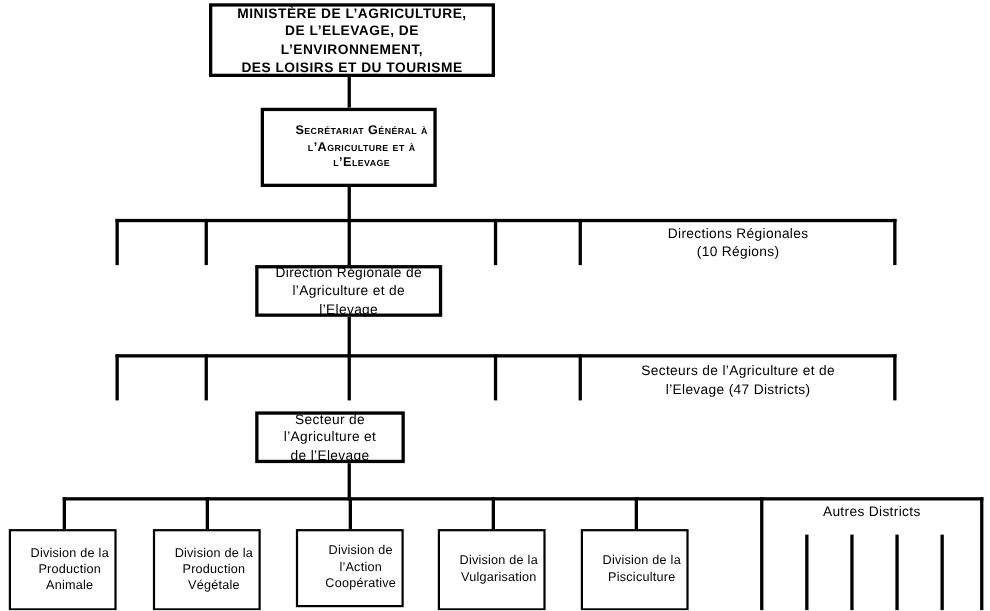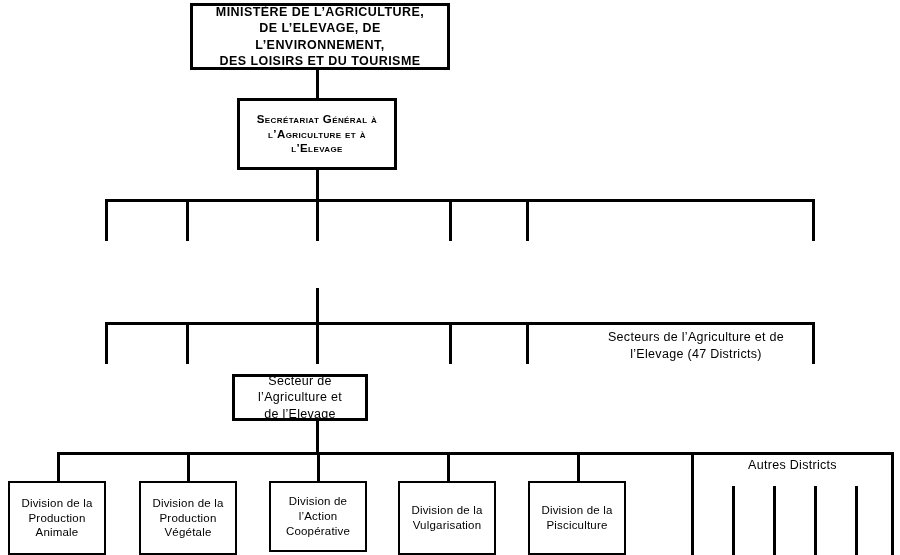--- a/index.html
+++ b/index.html
@@ -17,21 +17,21 @@
     overflow:hidden;
   }
   
   .box{
     position:absolute;
     box-sizing:border-box;
     border:3px solid #000000;
     background:#ffffff;
     display:flex;
     align-items:center;
-    justify-content:center;
+    justify-content:flex-end;
     text-align:center;
     z-index:3;
   }
   .box .txt{
     display:block;
     line-height:1.30;
     padding:0 5px;
   }
   .lvl1{
     font-size:12.5px;
@@ -87,33 +87,39 @@
   <div class="vline" style="left:316px;top:168px;height:33px;"></div>
 
   <div class="hline" style="left:105px;top:199px;width:710px;"></div>
   <div class="vline" style="left:105px;top:199px;height:42px;"></div>
   <div class="vline" style="left:186px;top:199px;height:42px;"></div>
   <div class="vline" style="left:316px;top:199px;height:42px;"></div>
   <div class="vline" style="left:449px;top:199px;height:42px;"></div>
   <div class="vline" style="left:526px;top:199px;height:42px;"></div>
   <div class="vline" style="left:812px;top:199px;height:42px;"></div>
 
+  <div class="caption" style="left:527px;top:204px;width:288px;">
+    <span>Directions Régionales<br>(10 Régions)</span>
+  </div>
 
+  <div class="box lvl3" style="left:232px;top:241px;width:170px;height:47px;">
+    <span class="txt">Direction Régionale de<br>l’Agriculture et de l’Elevage</span>
+  </div>
 
   <div class="vline" style="left:316px;top:288px;height:36px;"></div>
 
   <div class="hline" style="left:105px;top:322px;width:710px;"></div>
   <div class="vline" style="left:105px;top:322px;height:42px;"></div>
   <div class="vline" style="left:186px;top:322px;height:42px;"></div>
   <div class="vline" style="left:316px;top:322px;height:42px;"></div>
   <div class="vline" style="left:449px;top:322px;height:42px;"></div>
   <div class="vline" style="left:526px;top:322px;height:42px;"></div>
   <div class="vline" style="left:812px;top:322px;height:42px;"></div>
 
-  <div class="caption" style="left:527px;top:329px;width:288px;padding-left:25px;">
+  <div class="caption" style="left:527px;top:329px;width:288px;">
     <span>Secteurs de l’Agriculture et de<br>l’Elevage (47 Districts)</span>
   </div>
 
   <div class="box lvl3" style="left:232px;top:374px;width:136px;height:47px;">
     <span class="txt">Secteur de l’Agriculture et<br>de l’Elevage</span>
   </div>
 
   <div class="vline" style="left:316px;top:421px;height:34px;"></div>
 
   <div class="hline" style="left:57px;top:452px;width:837px;"></div>

